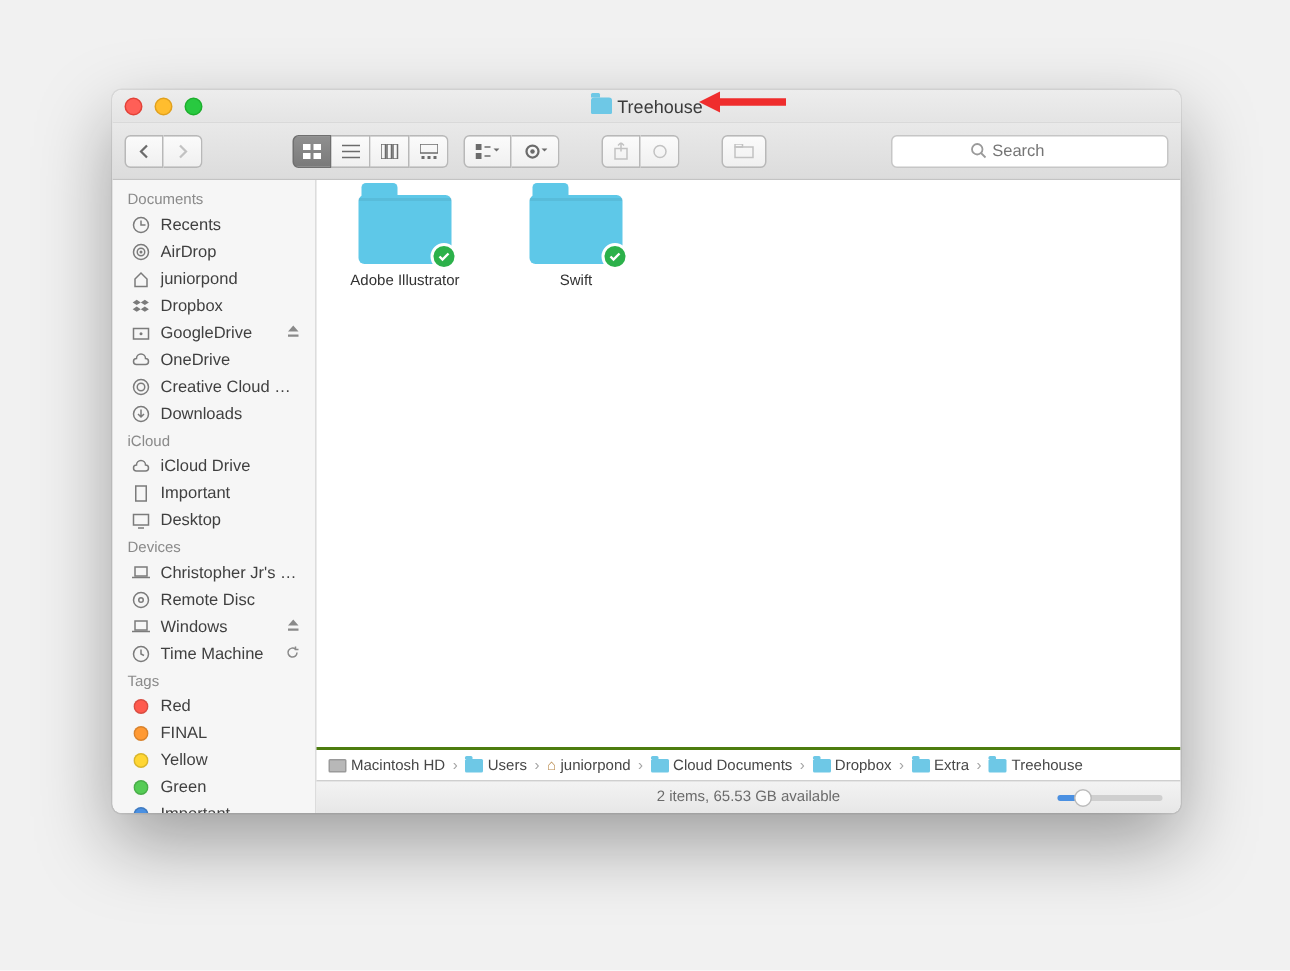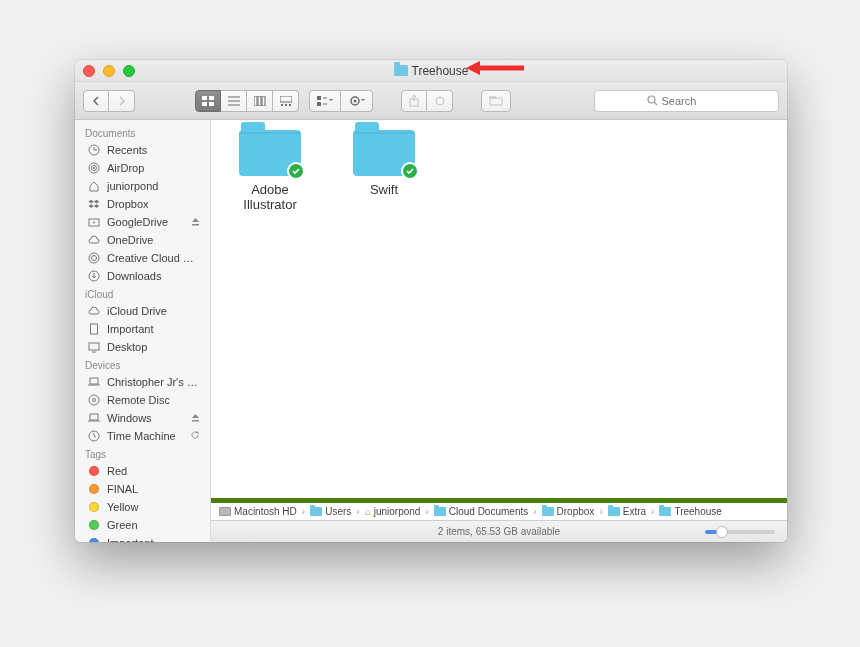--- a/index.html
+++ b/index.html
@@ -90,21 +90,21 @@
     padding:2px 10px 2px 12px; height:18px;
     white-space:nowrap; overflow:hidden; text-overflow:ellipsis;
   }
   .sb-item .ic { width:14px; display:flex; justify-content:center; color:#7b7b7b;}
   .sb-item .lbl { flex:1; overflow:hidden; text-overflow:ellipsis;}
   .sb-item .extra { color:#9a9a9a; }
   .tag-dot { width:10px; height:10px; border-radius:50%; border:1px solid rgba(0,0,0,0.15); }
   
   .main { flex:1; display:flex; flex-direction:column; min-width:0;}
   .content { flex:1; padding:10px 14px; display:flex; gap:24px; align-items:flex-start;}
-  .file-item { width:90px; text-align:center; font-size:13px; color:#333;}
+  .file-item { width:90px; text-align:center; font-size:10px; color:#333;}
   .folder-ic {
     width:62px; height:46px; margin:0 auto 6px; position:relative;
     background:#5ec8e8; border-radius:4px;
   }
   .folder-ic::before{
     content:""; position:absolute; top:-8px; left:2px;
     width:24px; height:10px; background:#5ec8e8; border-radius:3px 3px 0 0;
   }
   .folder-ic::after{
     content:""; position:absolute; top:2px; left:0; right:0; height:2px;
@@ -112,21 +112,21 @@
   }
   .sync-badge{
     position:absolute; right:-4px; bottom:-4px;
     width:18px; height:18px; border-radius:50%;
     background:#2cb14a; border:2px solid #fff;
     display:flex; align-items:center; justify-content:center;
   }
   .sync-badge svg { width:10px; height:10px; }
   
   .pathbar {
-    height:22px; border-top:5px solid #4d7c0f;
+    height:22px; border-top:2px solid #4d7c0f;
     display:flex; align-items:center; padding:0 8px;
     font-size:10px; color:#474747; gap:3px;
     overflow:hidden; white-space:nowrap;
   }
   .pathbar .pseg { display:flex; align-items:center; gap:3px; }
   .pathbar .sep { color:#a5a5a5; padding:0 2px;}
   .mini-fld { width:12px; height:9px; background:#6ec8e6; border-radius:1px; position:relative;}
   .mini-fld::before{content:"";position:absolute;top:-2px;left:0;width:5px;height:2px;background:#6ec8e6;border-radius:1px 1px 0 0;}
   .mini-hd { width:12px; height:9px; background:#b8b8b8; border-radius:1px; border:1px solid #9a9a9a;}
   .mini-home { color:#b8894a; font-size:10px;}

